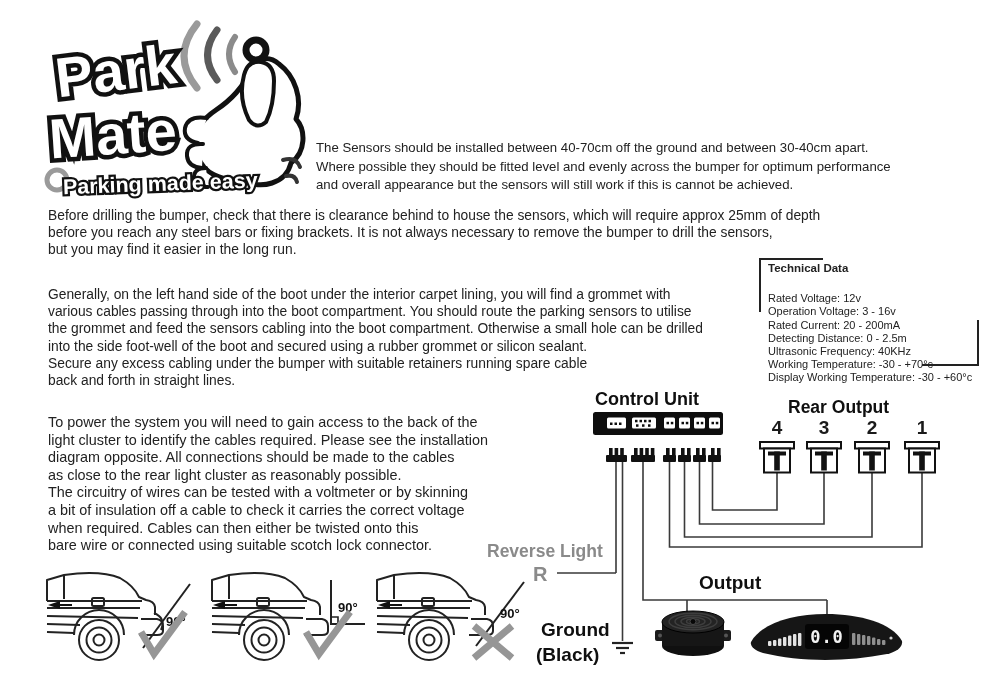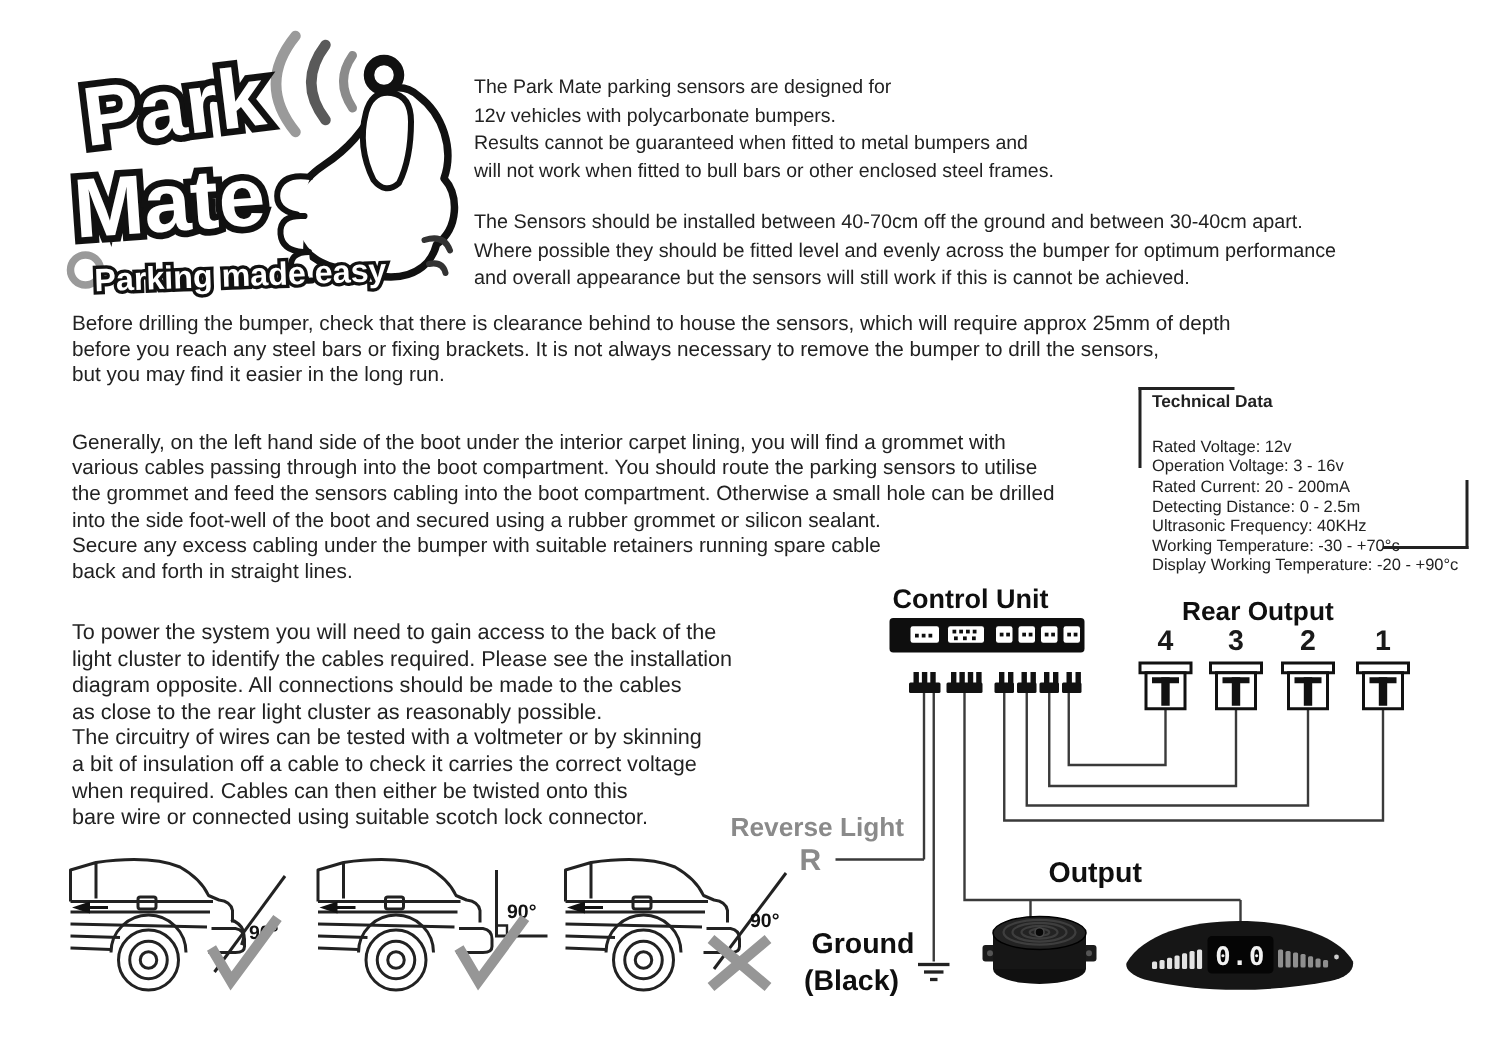--- a/index.html
+++ b/index.html
@@ -70,24 +70,20 @@
     </g>
     <g transform="rotate(-4 60 124)">
       <text class="bubble" x="24" y="146" font-size="56" stroke-width="9">Mate</text>
     </g>
     <circle cx="32" cy="170" r="10" fill="none" stroke="#9a9a9a" stroke-width="5"></circle>
     <g transform="rotate(-2 44 180)">
       <text class="bubble" x="38" y="184" font-size="21.5" stroke-width="4.5">Parking made easy</text>
     </g>
   </svg>
 
-  <div class="abs para p-intro">The Park Mate parking sensors are designed for
-12v vehicles with polycarbonate bumpers.
-Results cannot be guaranteed when fitted to metal bumpers and
-will not work when fitted to bull bars or other enclosed steel frames.</div>
   <div class="abs para p-place">The Sensors should be installed between 40-70cm off the ground and between 30-40cm apart.
 Where possible they should be fitted level and evenly across the bumper for optimum performance
 and overall appearance but the sensors will still work if this is cannot be achieved.</div>
   <div class="abs para p-drill">Before drilling the bumper, check that there is clearance behind to house the sensors, which will require approx 25mm of depth
 before you reach any steel bars or fixing brackets. It is not always necessary to remove the bumper to drill the sensors,
 but you may find it easier in the long run.</div>
   <div class="abs para p-power">To power the system you will need to gain access to the back of the
 light cluster to identify the cables required. Please see the installation
 diagram opposite. All connections should be made to the cables
 as close to the rear light cluster as reasonably possible.
@@ -105,21 +101,21 @@
   <div class="abs tb-tl"></div>
   <div class="abs tb-br"></div>
   <div class="abs tech-text">
     <div class="hd">Technical Data</div>
     <div>Rated Voltage: 12v</div>
     <div>Operation Voltage: 3 - 16v</div>
     <div>Rated Current: 20 - 200mA</div>
     <div>Detecting Distance: 0 - 2.5m</div>
     <div>Ultrasonic Frequency: 40KHz</div>
     <div>Working Temperature: -30 - +70°c</div>
-    <div>Display Working Temperature: -20 - +90°c</div>
+    <div>Display Working Temperature: -30 - +60°c</div>
   </div>
 
   <div class="abs dlabel lbl-cu">Control Unit</div>
   <div class="abs dlabel lbl-rs">Rear Output</div>
   <div class="abs sensor-num" style="left:777px;">4</div>
   <div class="abs sensor-num" style="left:824px;">3</div>
   <div class="abs sensor-num" style="left:872px;">2</div>
   <div class="abs sensor-num" style="left:922px;">1</div>
   <div class="abs lbl-revlight">Reverse Light</div>
   <div class="abs lbl-r">R</div>

